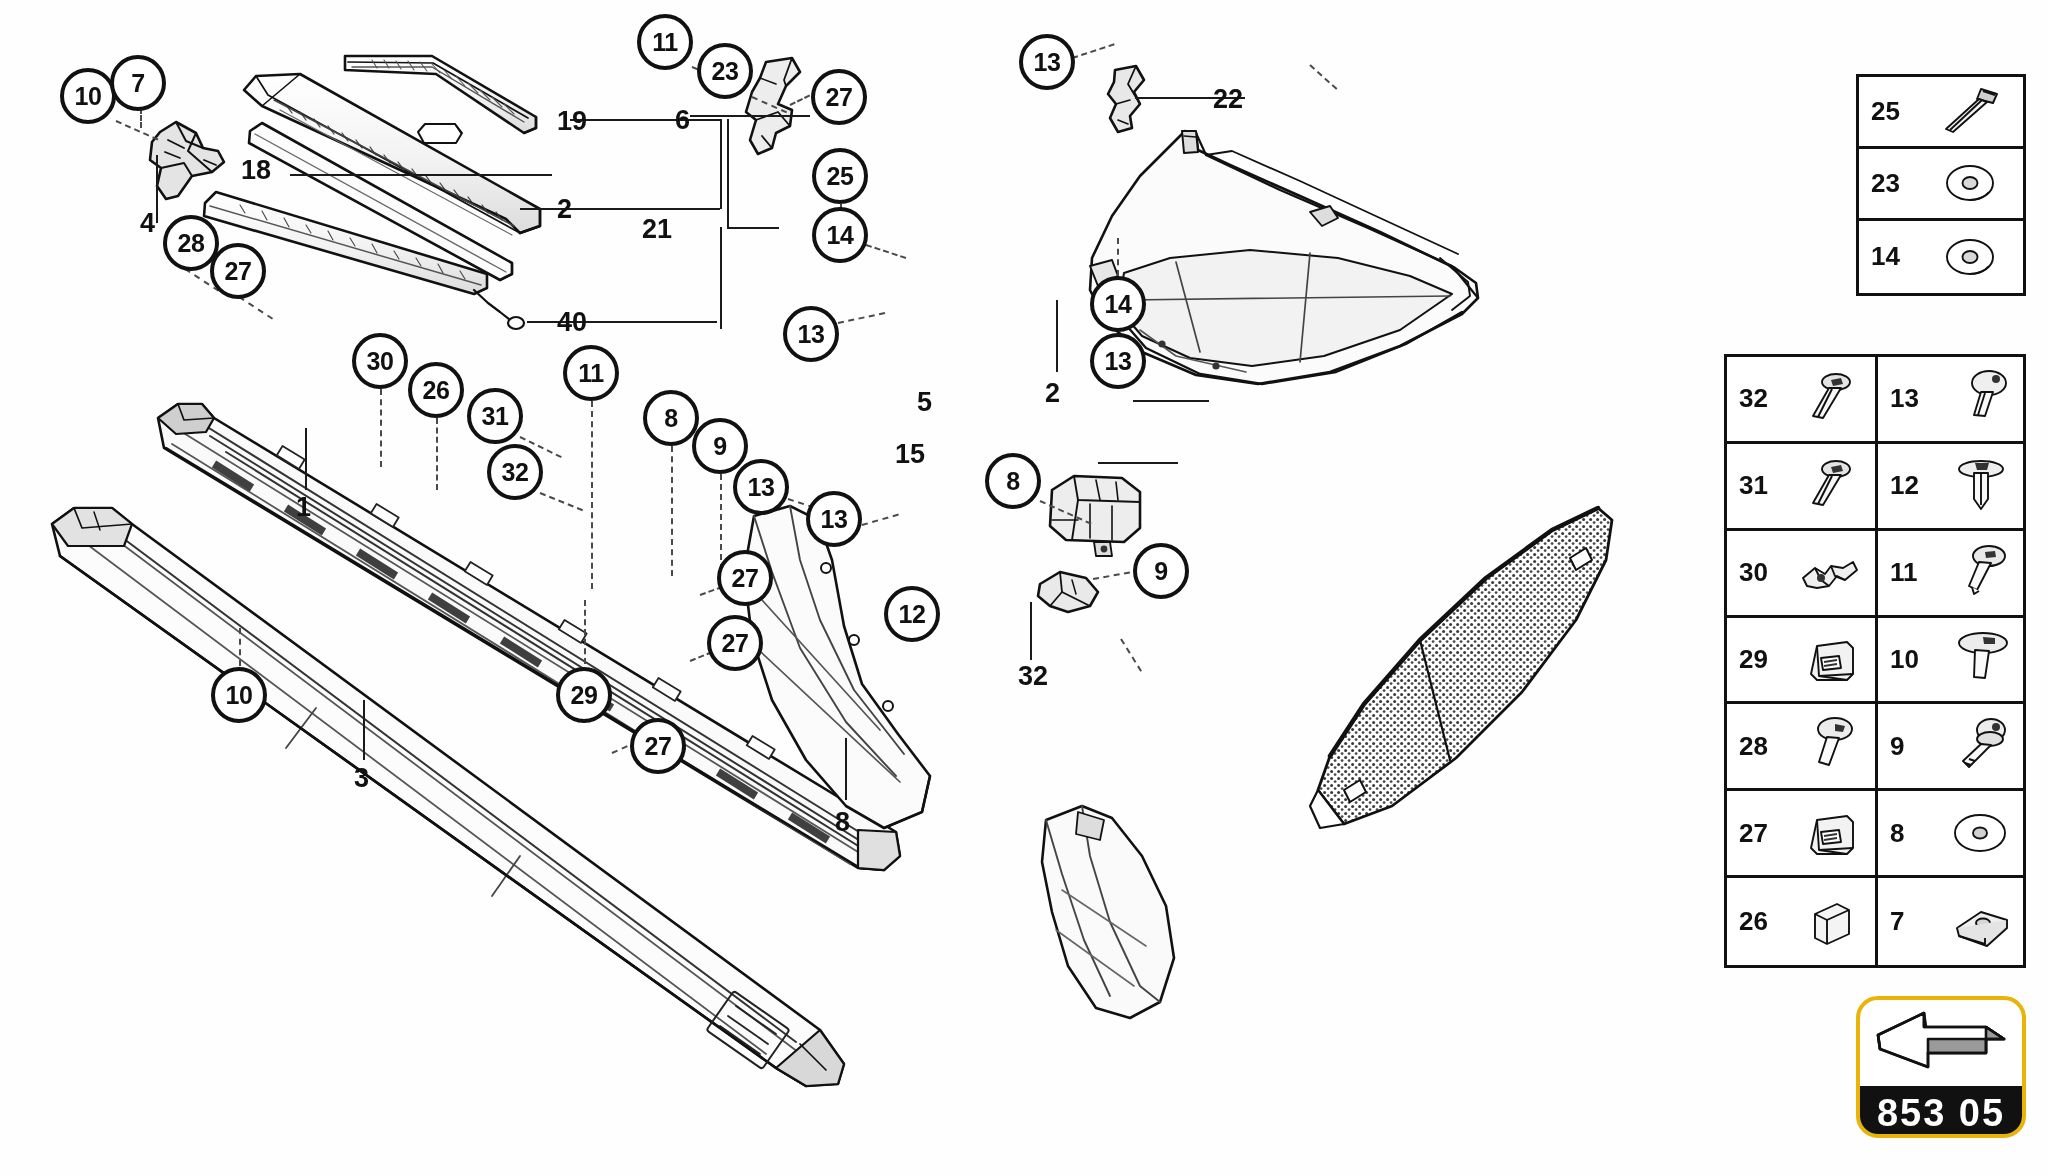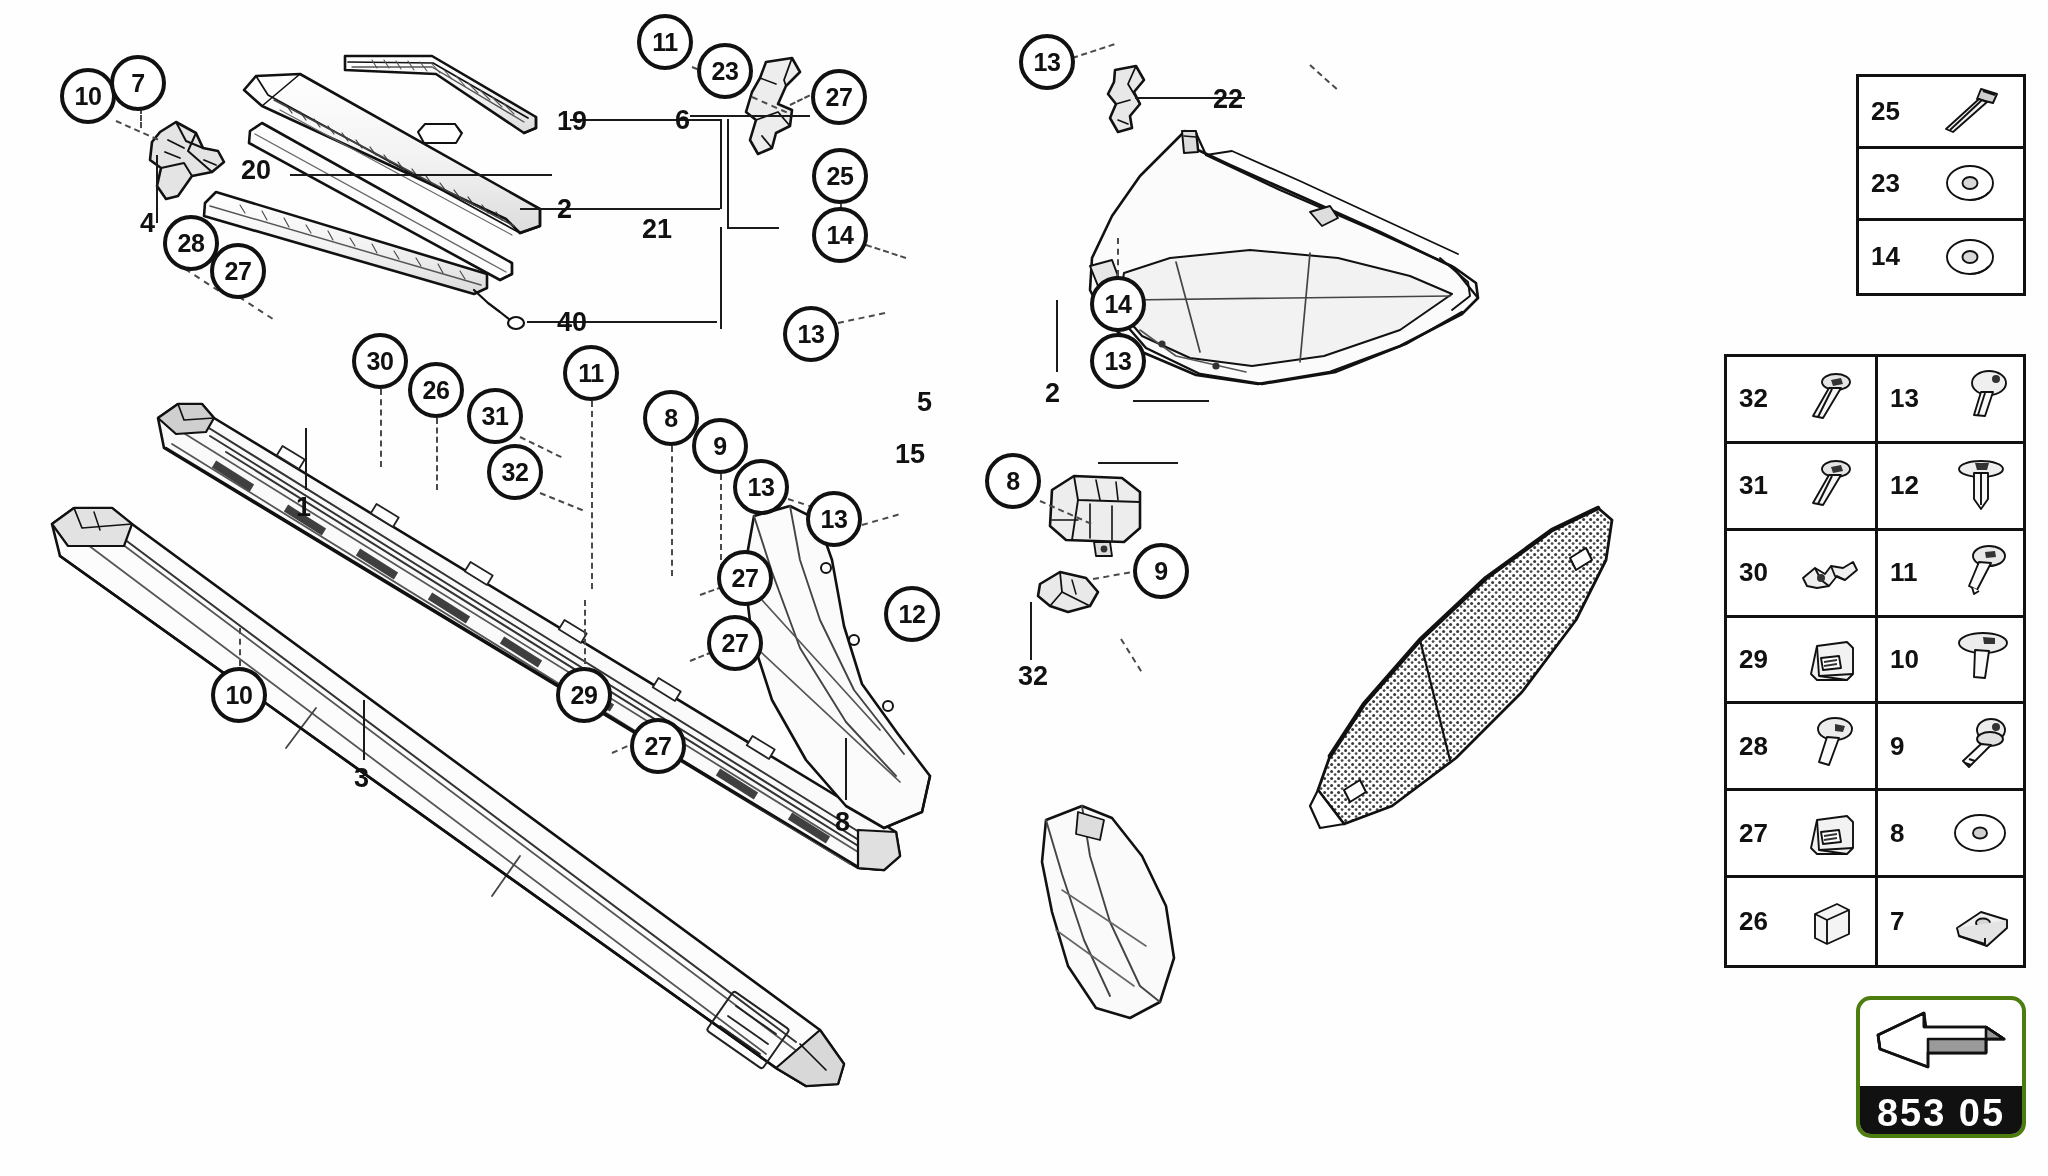--- a/index.html
+++ b/index.html
@@ -51,21 +51,21 @@
   .lg-cell + .lg-cell{border-left:3px solid #111;}
   .lg-num{
     font-weight:bold;font-size:26px;color:#111;
     width:46px;text-align:left;padding-left:12px;flex:none;
   }
   .lg-ico{flex:1;display:flex;align-items:center;justify-content:center;height:100%;}
   .lg-ico svg{display:block;}
 
   
   .refbox{
-    position:absolute;border:4px solid #4d7c0f;border-radius:15px;
+    position:absolute;border:4px solid #eab308;border-radius:22px;
     background:#fff;box-sizing:border-box;z-index:50;overflow:hidden;
   }
   .ref-art{height:86px;display:flex;align-items:center;justify-content:center;}
   .ref-num{
     background:#111;color:#fff;font-weight:bold;font-size:38px;
     text-align:center;letter-spacing:2px;padding:6px 0 9px 0;
   }
 </style>
 </head>
 <body>
@@ -444,21 +444,21 @@
       <div class="callout" style="left: 1090px; top: 276px;">14</div>
       <div class="callout" style="left: 1090px; top: 333px;">13</div>
       <div class="callout" style="left: 1019px; top: 34px;">13</div>
       <div class="callout" style="left: 985px; top: 453px;">8</div>
       <div class="callout" style="left: 1133px; top: 543px;">9</div>
       <div class="callout" style="left: 884px; top: 586px;">12</div>
     </div>
 
   <div id="plabel-layer">
       <div class="plabel" style="left: 140px; top: 210px;">4</div>
-      <div class="plabel" style="left: 241px; top: 157px;">20</div>
+      <div class="plabel" style="left: 241px; top: 157px;">18</div>
       <div class="plabel" style="left: 296px; top: 494px;">1</div>
       <div class="plabel" style="left: 354px; top: 765px;">3</div>
       <div class="plabel" style="left: 557px; top: 108px;">19</div>
       <div class="plabel" style="left: 557px; top: 196px;">2</div>
       <div class="plabel" style="left: 642px; top: 216px;">21</div>
       <div class="plabel" style="left: 557px; top: 309px;">40</div>
       <div class="plabel" style="left: 675px; top: 107px;">6</div>
       <div class="plabel" style="left: 917px; top: 389px;">5</div>
       <div class="plabel" style="left: 895px; top: 441px;">15</div>
       <div class="plabel" style="left: 1045px; top: 380px;">2</div>

